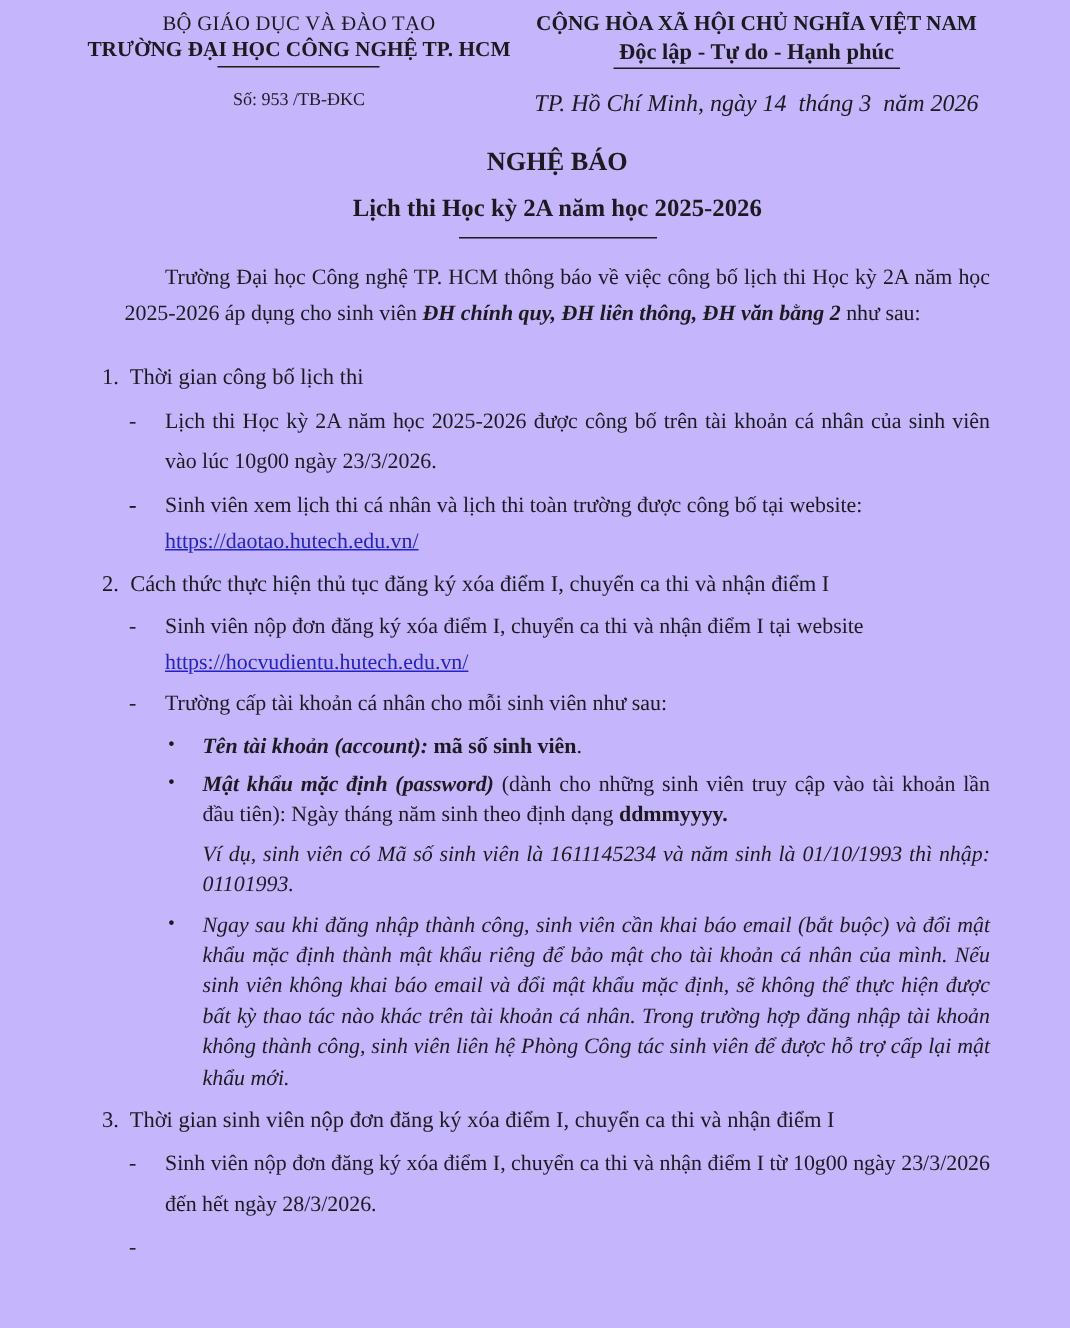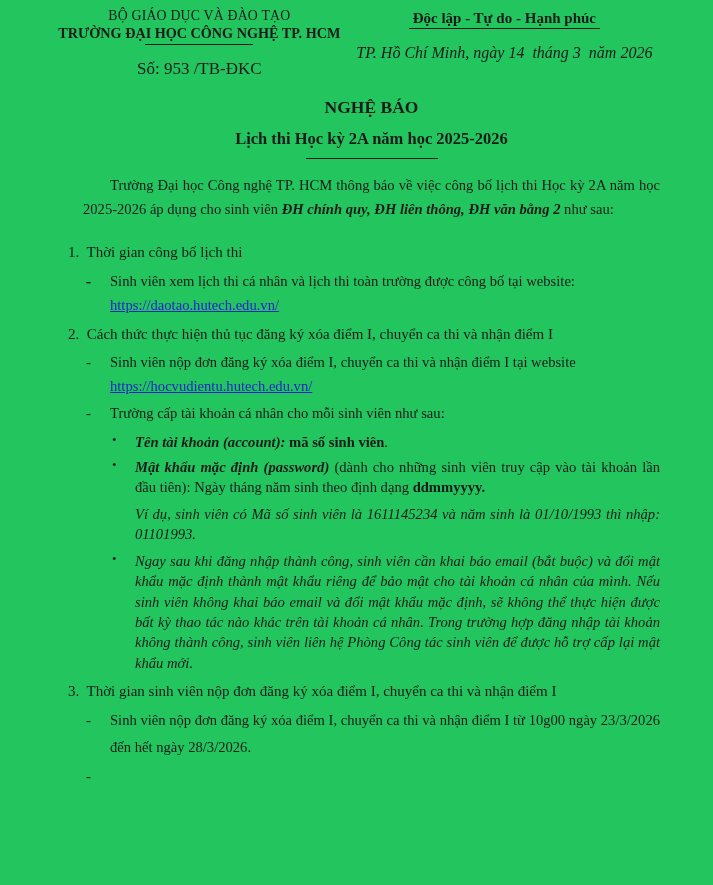--- a/index.html
+++ b/index.html
@@ -8,35 +8,35 @@
   }
   html,body{margin:0;padding:0;background:#ffffff;}
   .page{
     width:713px;
     min-height:885px;
     box-sizing:border-box;
     padding:8px 53px 6px 83px;
     font-family:"Liberation Serif","DejaVu Serif",serif;
     color:var(--ink);
     font-size:14.6px;
-    background:#22c55e;
+    background:#c4b5fd;
   }
   .pre{white-space:pre-wrap;}
   .i{font-style:italic;}
   .b{font-weight:bold;}
   .bi{font-weight:bold;font-style:italic;}
 
   
   .doc-header{display:flex;justify-content:space-between;margin-left:-33px;}
   .col-left{width:305px;text-align:center;}
   .col-right{width:318px;text-align:center;}
   .h-ministry{font-size:13.8px;letter-spacing:.2px;}
   .h-univ{font-size:14.2px;font-weight:bold;margin-top:1px;text-align:center;}
   .rule-univ{width:108px;border-top:1.5px solid var(--ink);margin:2px auto 0;}
-  .h-num{margin-top:14px;font-size:17px;}
+  .h-num{margin-top:14px;font-size:12px;}
   .h-country{font-size:14.2px;font-weight:bold;}
   .h-motto-wrap{margin-top:2px;}
   .h-motto{display:inline-block;font-size:15px;font-weight:bold;border-bottom:1.5px solid var(--ink);padding:0 4px 1px;}
   .h-date{margin-top:15px;font-style:italic;font-size:16px;}
 
   
   .title{text-align:center;font-weight:bold;font-size:17.5px;margin-top:18px;}
   .subtitle{text-align:center;font-weight:bold;font-size:16.5px;margin-top:11px;}
   .title-rule{width:132px;border-top:1.5px solid var(--ink);margin:9px auto 0;}
 
@@ -60,37 +60,39 @@
 <div class="page">
 
   <div class="doc-header">
     <div class="col-left">
       <div class="h-ministry">BỘ GIÁO DỤC VÀ ĐÀO TẠO</div>
       <div class="h-univ">TRƯỜNG ĐẠI HỌC CÔNG NGHỆ TP. HCM</div>
       <div class="rule-univ"></div>
       <div class="h-num pre">Số: 953 /TB-ĐKC</div>
     </div>
     <div class="col-right">
+      <div class="h-country">CỘNG HÒA XÃ HỘI CHỦ NGHĨA VIỆT NAM</div>
       <div class="h-motto-wrap">
         <span class="h-motto">Độc lập - Tự do - Hạnh phúc</span>
       </div>
       <div class="h-date pre">TP. Hồ Chí Minh, ngày 14  tháng 3  năm 2026</div>
     </div>
   </div>
 
   <div class="title">NGHỆ BÁO</div>
   <div class="subtitle">Lịch thi Học kỳ 2A năm học 2025-2026</div>
   <div class="title-rule"></div>
 
   <p class="intro"><span>Trường Đại học Công nghệ TP. HCM thông báo về việc công bố lịch thi Học kỳ 2A năm học 2025-2026 áp dụng cho sinh viên </span><span class="bi">ĐH chính quy, ĐH liên thông, ĐH văn bằng 2</span><span> như sau:</span></p>
 
   <div class="sec-h pre">1.  Thời gian công bố lịch thi</div>
 
   <div class="ditem">
     <span class="marker">-</span>
+    <span>Lịch thi Học kỳ 2A năm học 2025-2026 được công bố trên tài khoản cá nhân của sinh viên vào lúc 10g00 ngày 23/3/2026.</span>
   </div>
 
   <div class="ditem">
     <span class="marker">-</span>
   </div>
 
   <div class="ditem">
     <span class="marker">-</span>
     <span>Sinh viên xem lịch thi cá nhân và lịch thi toàn trường được công bố tại website:</span>
     <div class="linkline">

